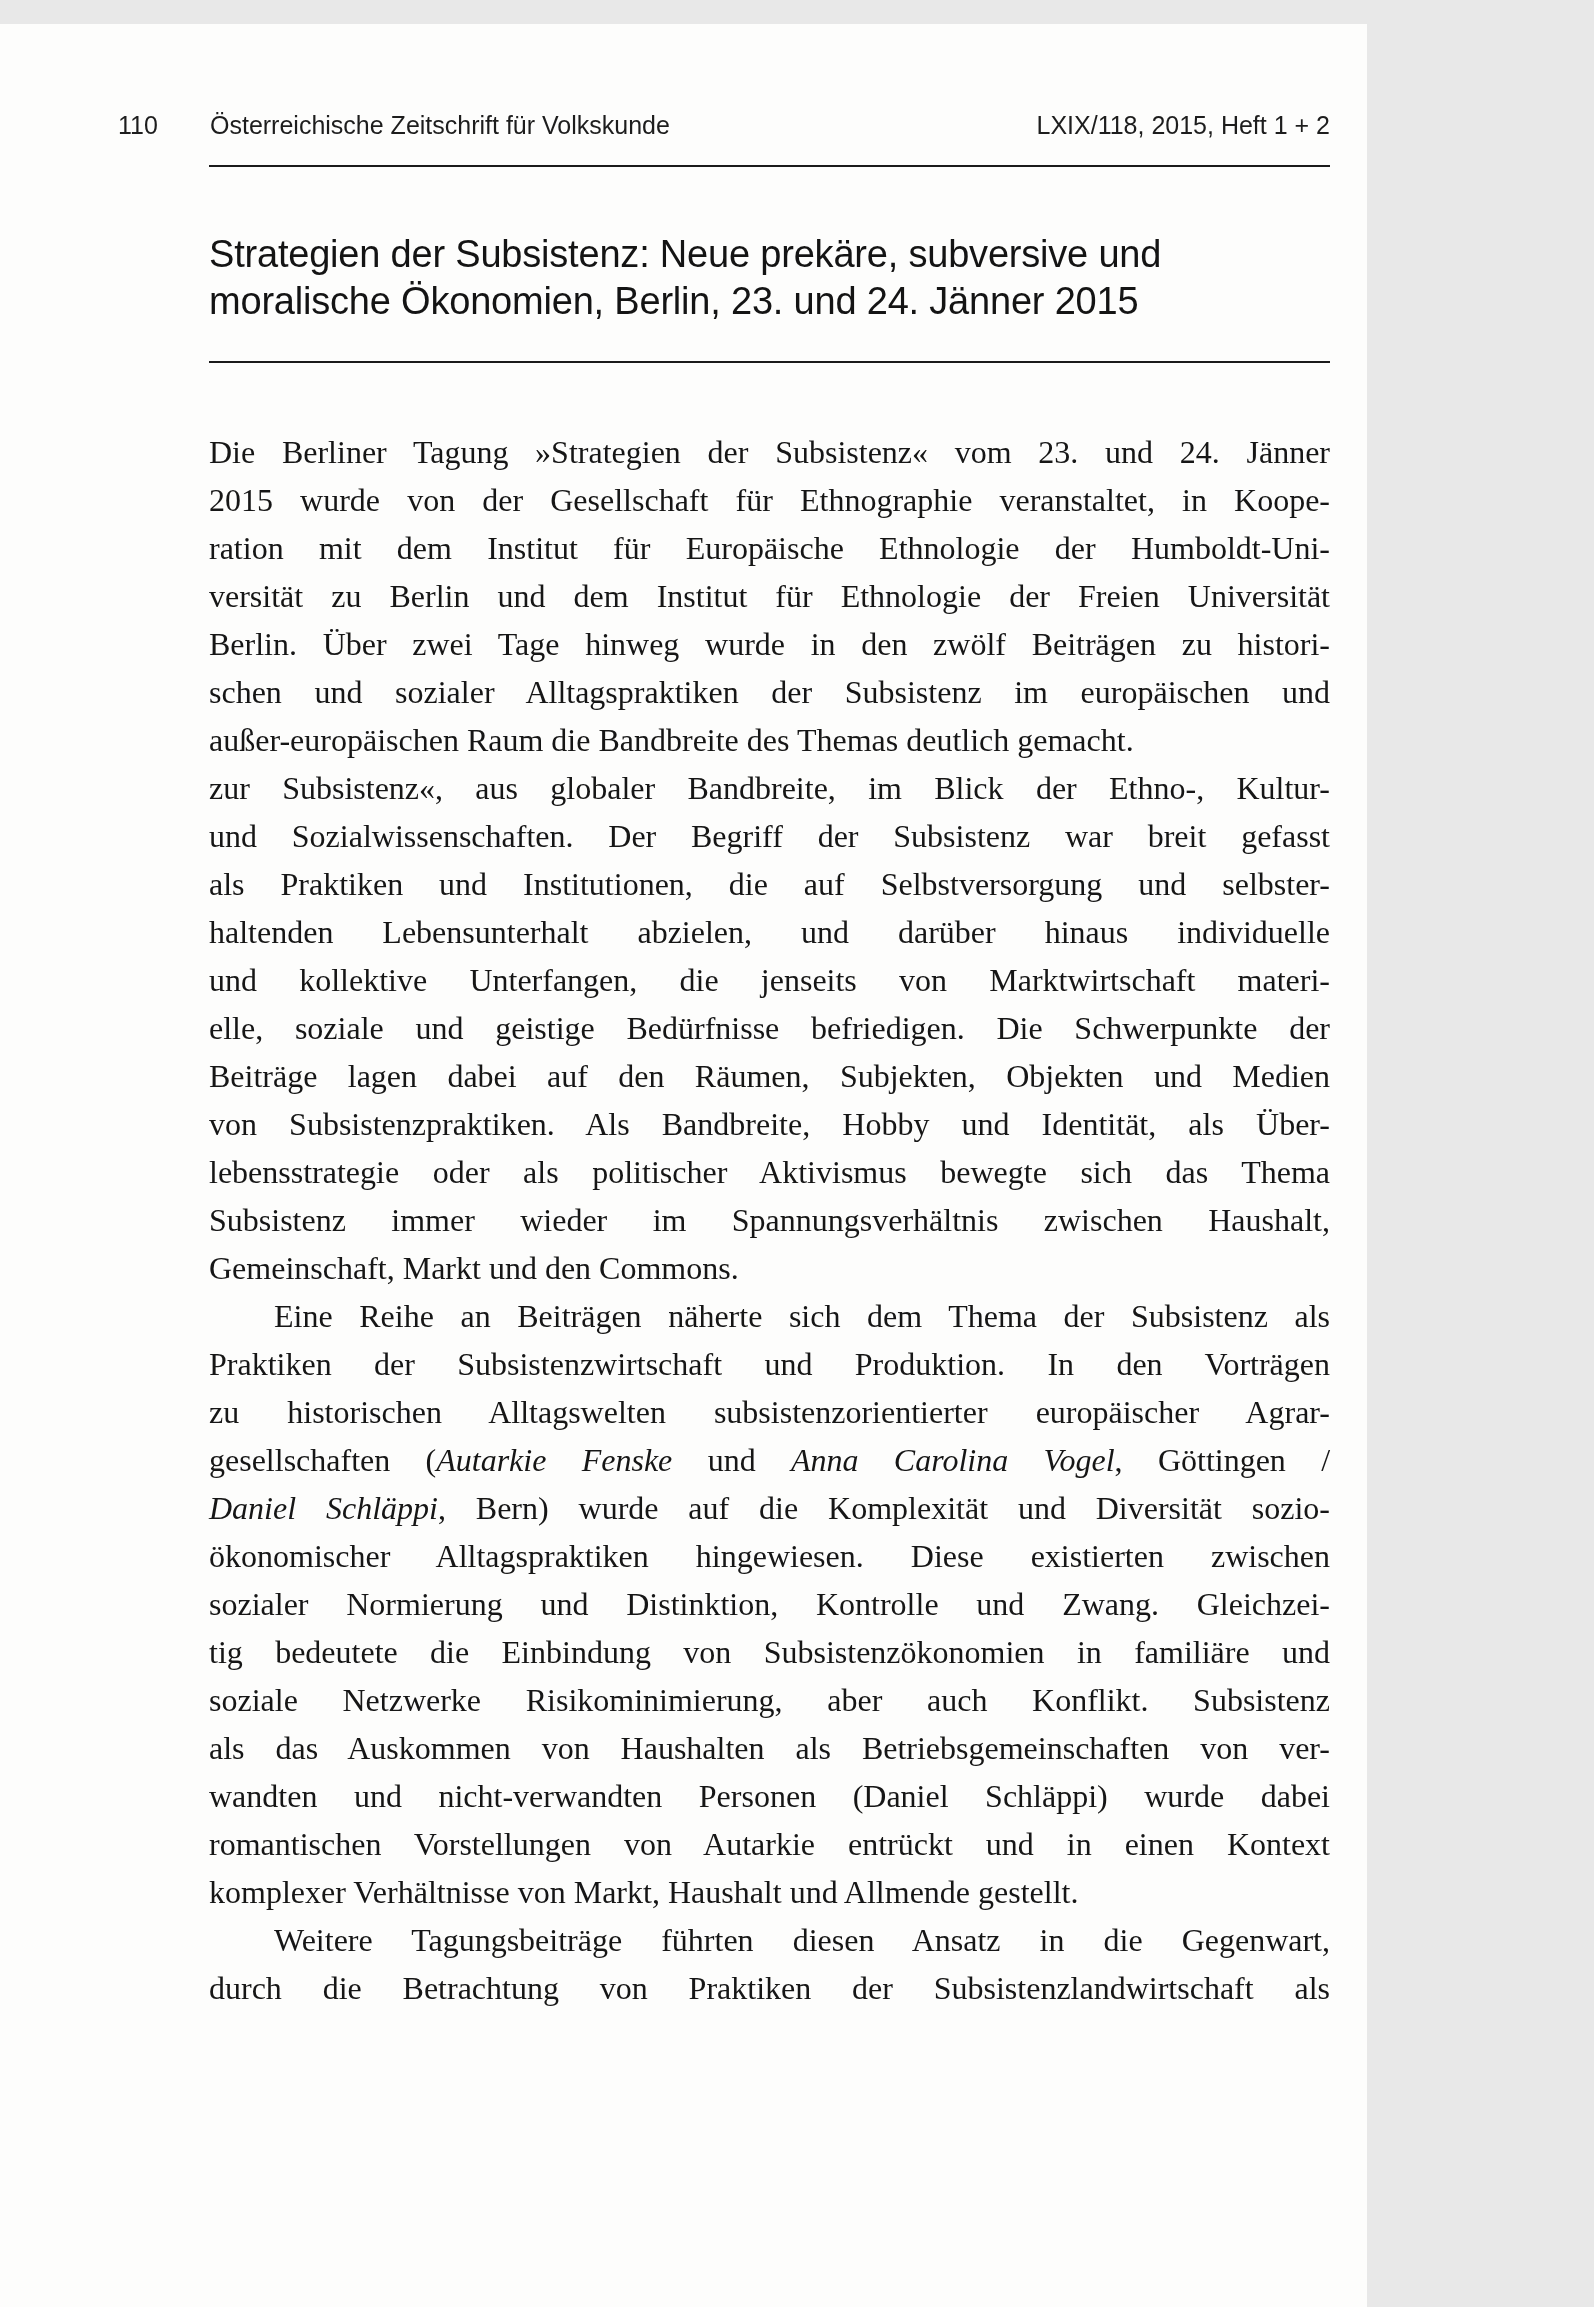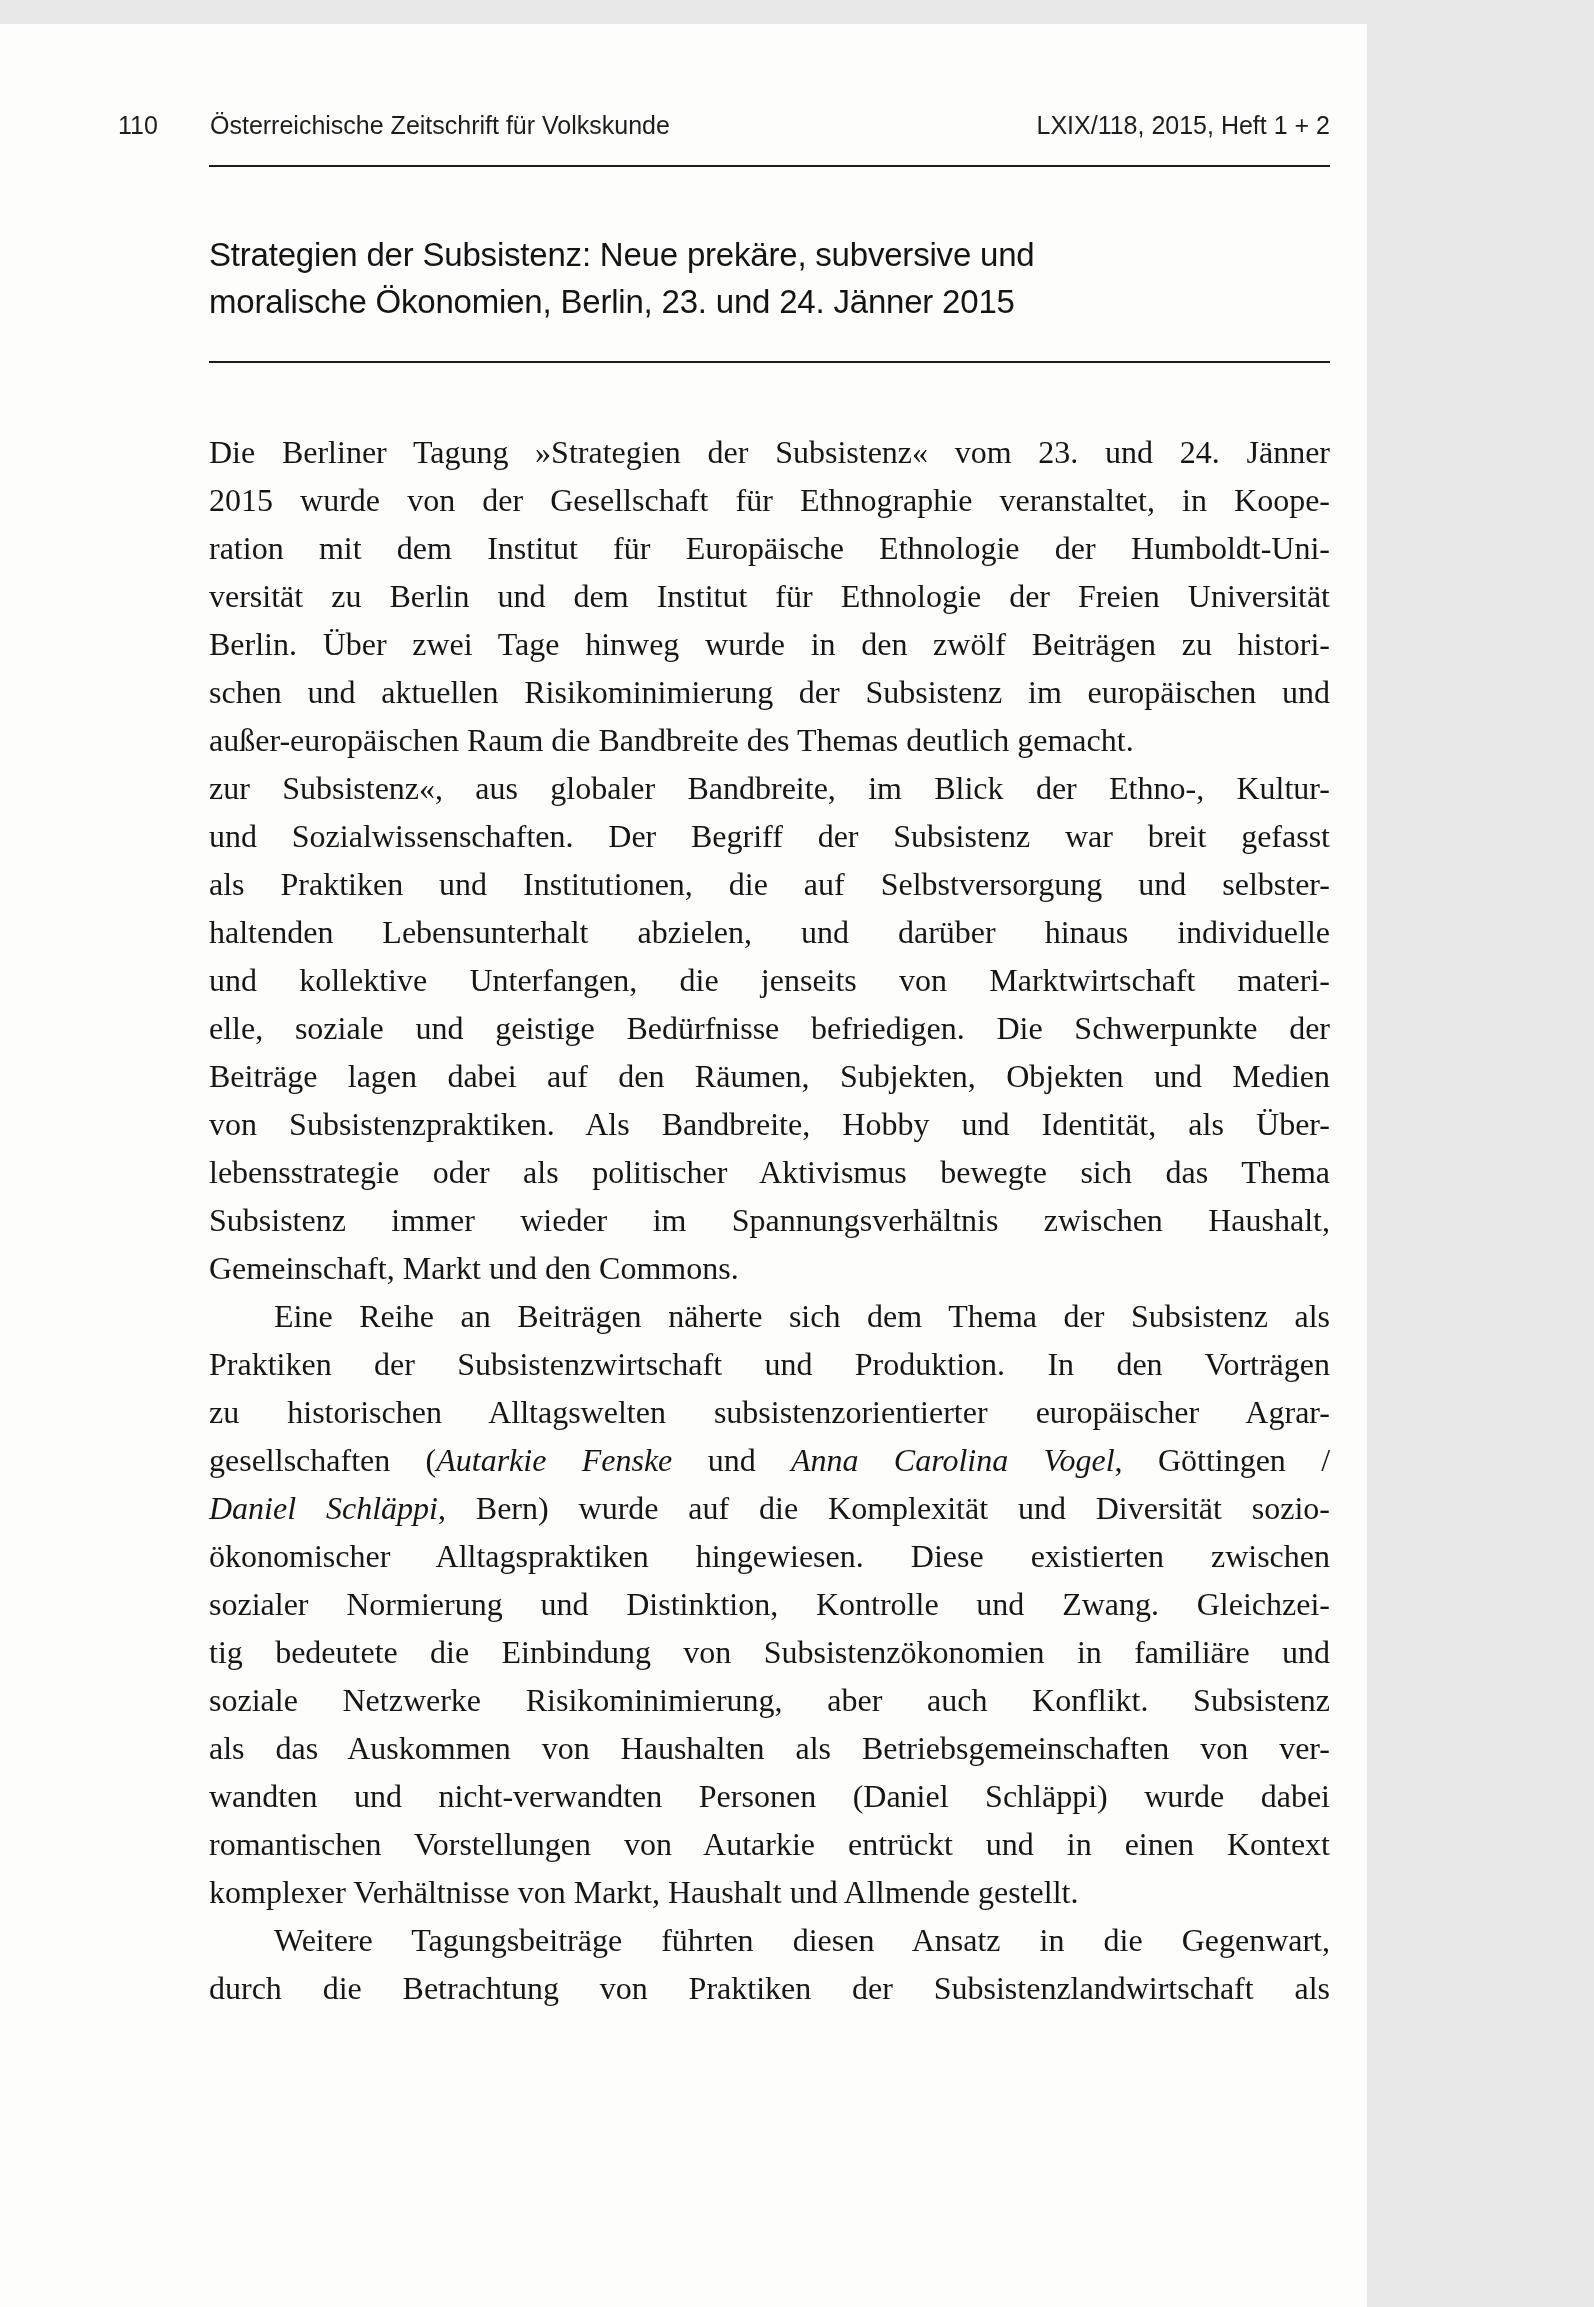--- a/index.html
+++ b/index.html
@@ -28,21 +28,21 @@
   .issue-info{position:absolute;left:209px;top:0;width:1121px;text-align:right;}
   
   .rule{position:absolute;left:209px;width:1121px;height:2.4px;background:var(--rule);}
   .rule-top{top:141px;}
   .rule-title{top:337px;}
   
   .article-title{
     position:absolute;left:209px;top:207px;width:1121px;margin:0;
     font-family:"Liberation Sans","DejaVu Sans",sans-serif;
     font-weight:normal;
-    font-size:33px;line-height:47px;color:#141414;
+    font-size:38px;line-height:47px;color:#141414;
     letter-spacing:-0.2px;
   }
   
   .body-text{
     position:absolute;left:209px;top:404px;width:1121px;
     font-family:"Liberation Serif","DejaVu Serif",serif;
     font-size:32px;line-height:48px;color:var(--ink);
   }
   .line{
     text-align:justify;
@@ -72,21 +72,21 @@
   </h1>
 
   <div class="rule rule-title"></div>
 
   <main class="body-text">
       <div class="line"><span>Die Berliner Tagung »Strategien der Subsistenz« vom 23. und 24. Jänner</span></div>
       <div class="line"><span>2015 wurde von der Gesellschaft für Ethnographie veranstaltet, in Koope-</span></div>
       <div class="line"><span>ration mit dem Institut für Europäische Ethnologie der Humboldt-Uni-</span></div>
       <div class="line"><span>versität zu Berlin und dem Institut für Ethnologie der Freien Universität</span></div>
       <div class="line"><span>Berlin. Über zwei Tage hinweg wurde in den zwölf Beiträgen zu histori-</span></div>
-      <div class="line"><span>schen und aktuellen Risikominimierung der Subsistenz im europäischen und</span></div>
+      <div class="line"><span>schen und sozialer Alltagspraktiken der Subsistenz im europäischen und</span></div>
       <div class="line last"><span>außer-europäischen Raum die Bandbreite des Themas deutlich gemacht.</span></div>
       <div class="line"><span>zur Subsistenz«, aus globaler Bandbreite, im Blick der Ethno-, Kultur-</span></div>
       <div class="line"><span>und Sozialwissenschaften. Der Begriff der Subsistenz war breit gefasst</span></div>
       <div class="line"><span>als Praktiken und Institutionen, die auf Selbstversorgung und selbster-</span></div>
       <div class="line"><span>haltenden Lebensunterhalt abzielen, und darüber hinaus individuelle</span></div>
       <div class="line"><span>und kollektive Unterfangen, die jenseits von Marktwirtschaft materi-</span></div>
       <div class="line"><span>elle, soziale und geistige Bedürfnisse befriedigen. Die Schwerpunkte der</span></div>
       <div class="line"><span>Beiträge lagen dabei auf den Räumen, Subjekten, Objekten und Medien</span></div>
       <div class="line"><span>von Subsistenzpraktiken. Als Bandbreite, Hobby und Identität, als Über-</span></div>
       <div class="line"><span>lebensstrategie oder als politischer Aktivismus bewegte sich das Thema</span></div>

